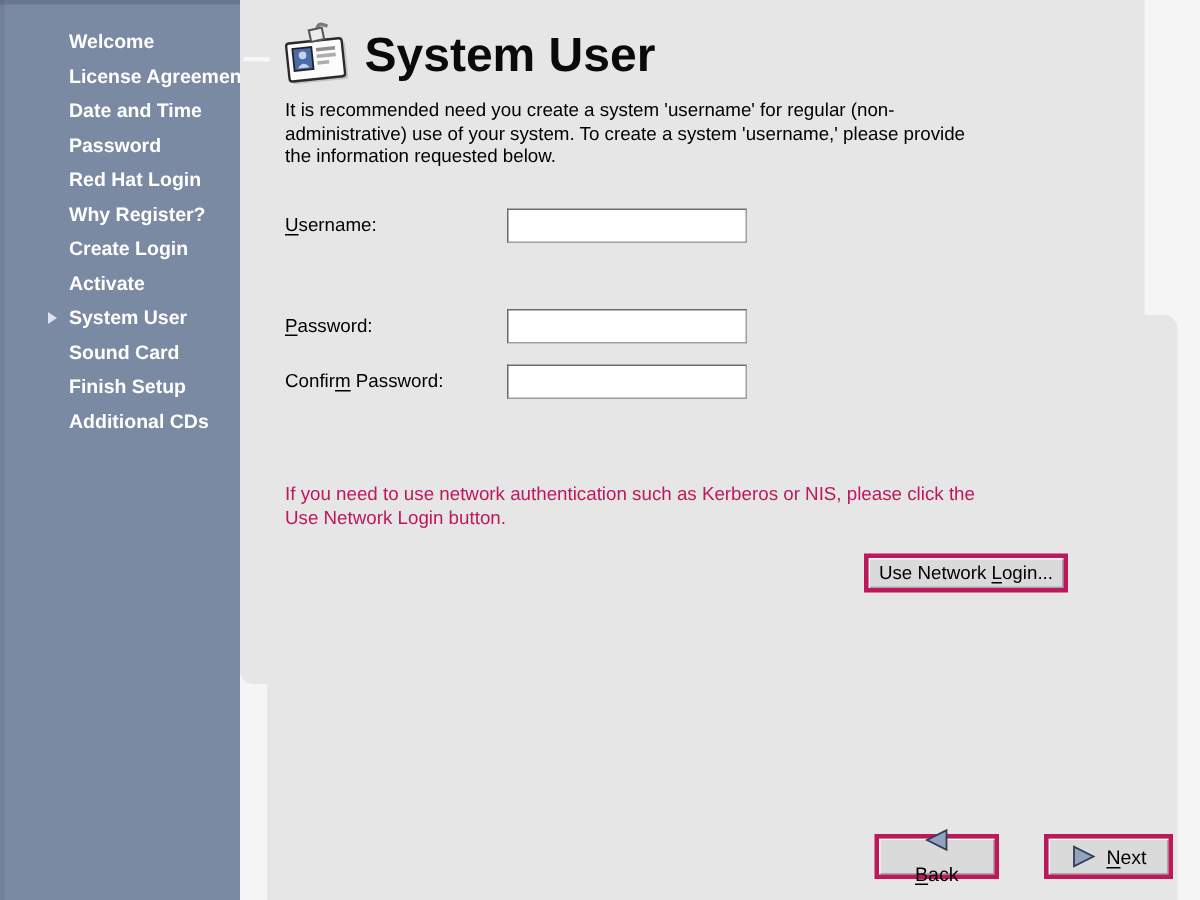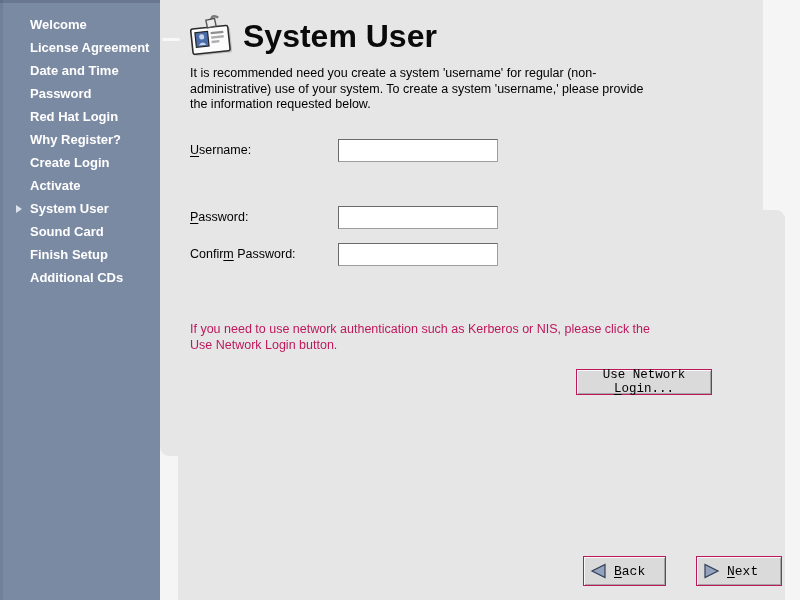--- a/index.html
+++ b/index.html
@@ -8,21 +8,21 @@
     font-family:"Liberation Sans",sans-serif;
     background:#f5f5f5;
     position:relative;
   }
   
   .sidebar{
     position:absolute;left:0;top:0;width:160px;height:600px;
     background:#7b8aa3;
     box-shadow:inset 0 3px 0 rgba(30,40,60,.18), inset 3px 0 0 rgba(30,40,60,.10);
   }
-  .sidebar ul{list-style:none;margin:0;padding:13px 0 0 0;}
+  .sidebar ul{list-style:none;margin:16px;padding:0 0 0 0;}
   .sidebar li{
     position:relative;
     height:23px;line-height:23px;
     padding-left:30px;
     color:#ffffff;font-size:13px;font-weight:bold;
     white-space:nowrap;
   }
   .nav-arrow{
     position:absolute;left:16px;top:8px;
     width:0;height:0;
@@ -79,28 +79,28 @@
     position:absolute;left:148px;top:0;
     width:152px;height:19px;
     background:#ffffff;
     border:1px solid;border-color:#6a6a6a #9d9d9d #9d9d9d #6a6a6a;
     font-family:"Liberation Sans",sans-serif;font-size:12.5px;
     padding:1px 3px;outline:none;
   }
   
   .gtk-btn{
     background:#dadada;
-    border:1px solid #be185d;
+    border:3px solid #be185d;
     box-shadow:inset 1px 1px 0 #f8f8f8, inset -1px -1px 0 #a6a6a6;
-    color:#000;font-family:Liberation Mono, monospace;font-size:13px;
-    display:flex;align-items:center;justify-content:flex-start;gap:7px;
+    color:#000;font-family:Liberation Sans, sans-serif;font-size:13px;
+    display:flex;align-items:center;justify-content:center;gap:7px;
     box-sizing:border-box;cursor:default;
   }
   .network-btn{position:absolute;left:416px;top:369px;width:136px;height:26px;font-size:12.5px;}
-  .back-btn{position:absolute;left:423px;top:556px;width:83px;height:30px;}
+  .back-btn{position:absolute;left:423px;top:556px;width:83px;height:30px;flex-direction:column;}
   .next-btn{position:absolute;left:520px;top:556px;width:86px;height:30px;margin-left:16px;}
   .arrow-svg{display:block;}
 </style>
 </head>
 <body>
 
 <div class="sidebar">
   <ul>
     <li><span>Welcome</span></li>
     <li><span>License Agreement</span></li>

